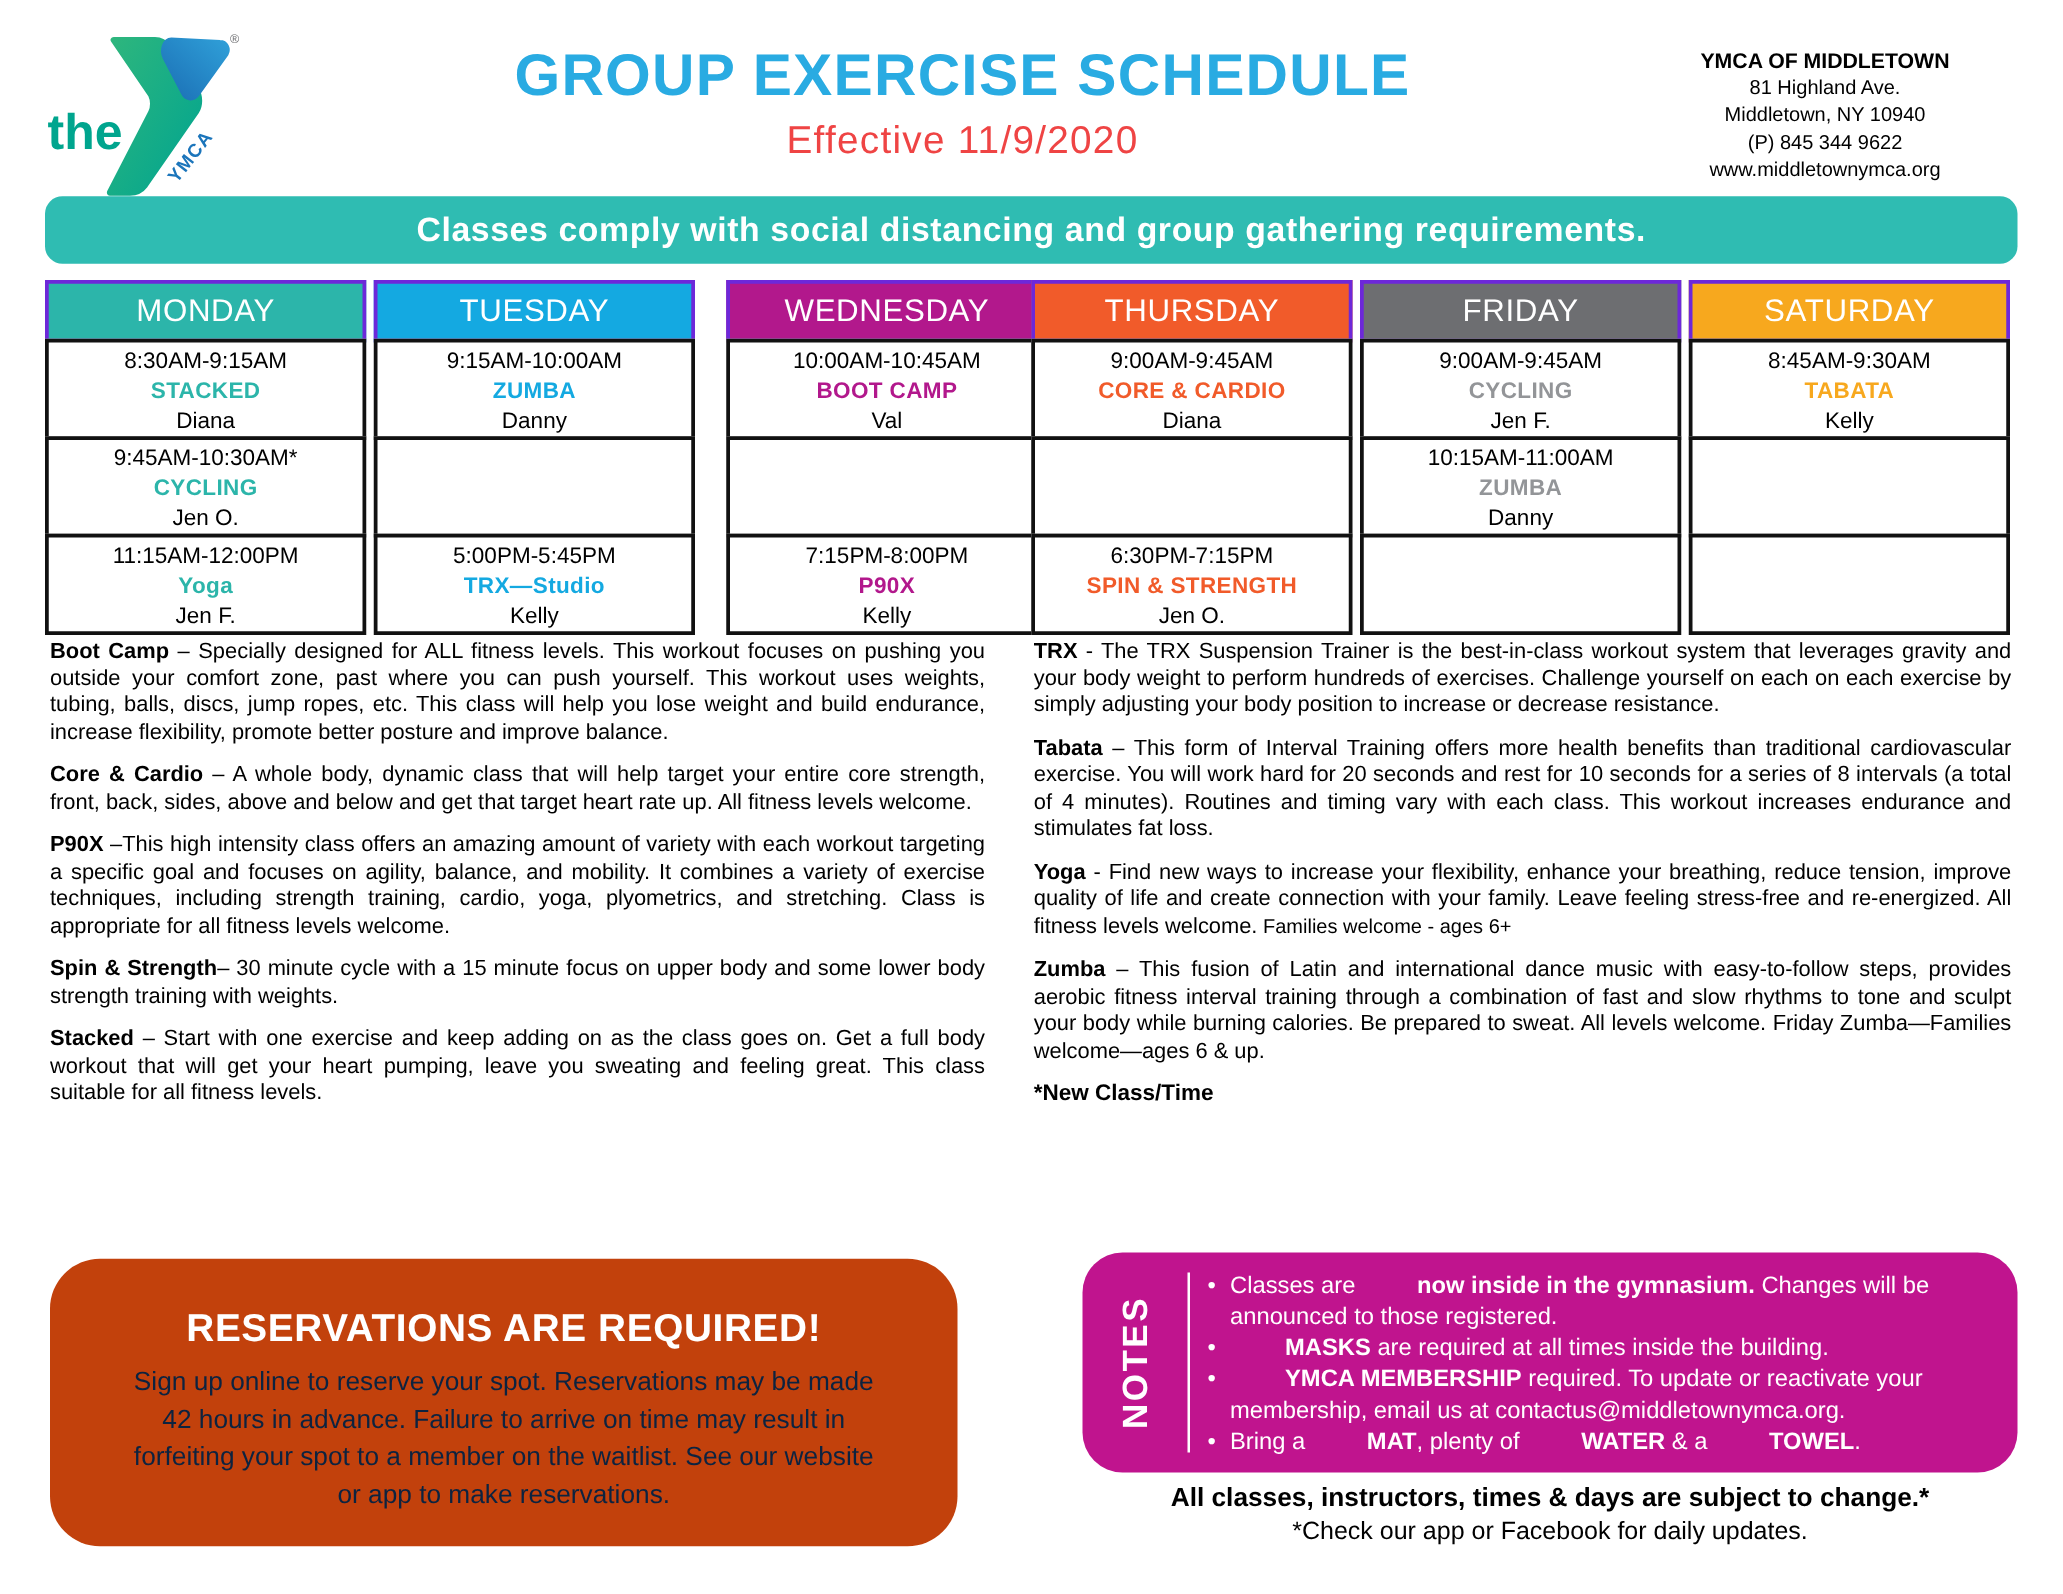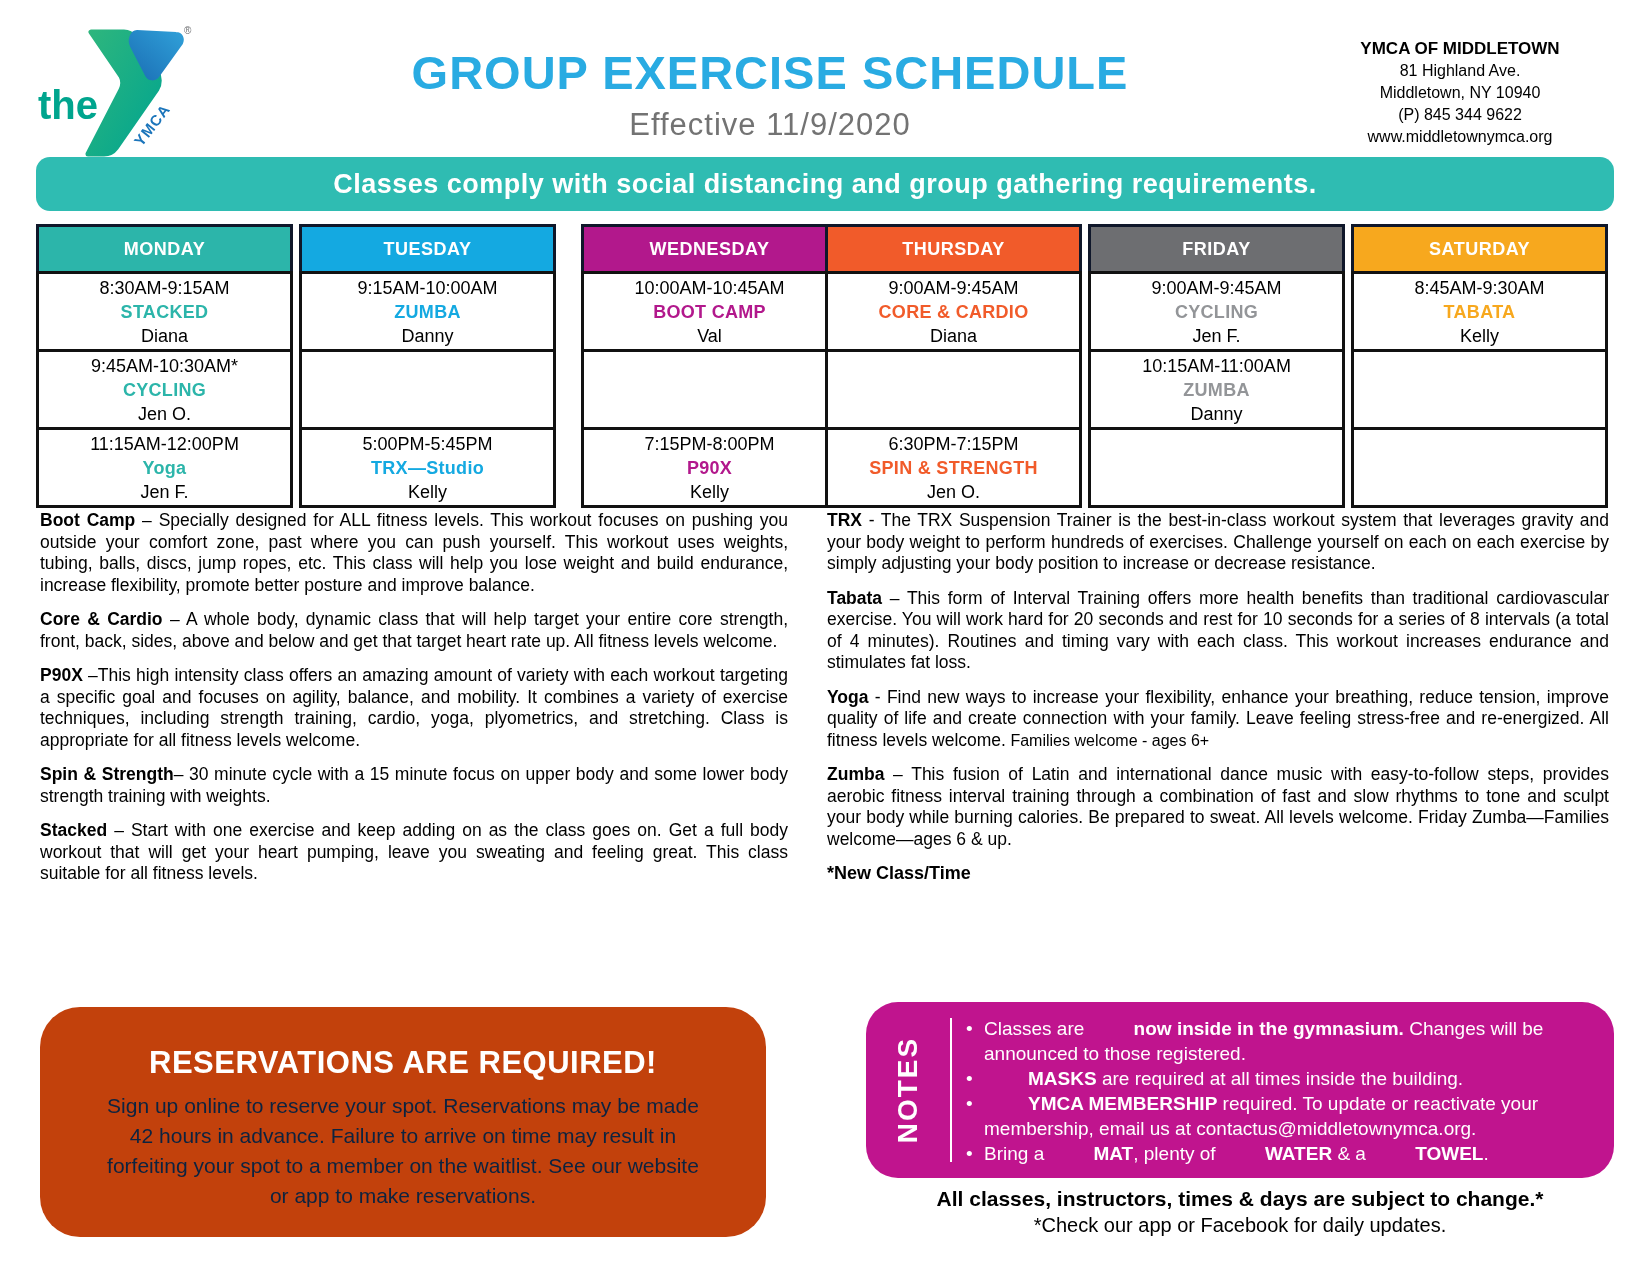--- a/index.html
+++ b/index.html
@@ -1,36 +1,36 @@
 <!DOCTYPE html>
 <html><head>
 <meta charset="utf-8">
 <style>
   html,body{margin:0;padding:0;background:#fff;}
   body{font-family:"Liberation Sans", sans-serif; -webkit-font-smoothing:antialiased;}
   #page{position:relative;width:1650px;height:1275px;background:#fff;overflow:hidden;}
 
   
   #logo{position:absolute;left:36px;top:22px;width:160px;height:140px;}
-  #title-block{position:absolute;left:300px;top:48px;width:940px;text-align:center;}
+  #title-block{position:absolute;left:300px;top:35px;width:940px;text-align:center;}
   #main-title{font-size:47px;font-weight:800;letter-spacing:1px;color:#29abe2;line-height:1.05;}
-  #sub-title{font-size:31px;color:#737373;margin-top:10px;letter-spacing:1px;}
+  #sub-title{font-size:31px;color:#ef4444;margin-top:10px;letter-spacing:1px;}
   #contact-block{position:absolute;left:1300px;top:38px;width:320px;text-align:center;color:#000;}
   #contact-block .c-name{font-weight:bold;font-size:17px;line-height:22px;}
   #contact-block .c-line{font-size:16px;line-height:22px;}
 
   
   #banner{position:absolute;left:36px;top:157px;width:1578px;height:54px;background:#2fbcb2;
     border-radius:14px;display:flex;align-items:center;justify-content:center;}
   #banner span{color:#fff;font-weight:bold;font-size:27px;letter-spacing:0.5px;}
 
   
   .day-col{position:absolute;top:224px;width:257px;}
-  .day-header{height:44px;border:3px solid #0f172a;display:flex;align-items:center;justify-content:center;
-    color:#fff;font-weight:700;font-size:18px;letter-spacing:0.5px;}
+  .day-header{height:44px;border:3px solid #6d28d9;display:flex;align-items:center;justify-content:center;
+    color:#fff;font-weight:400;font-size:25px;letter-spacing:0.5px;}
   .day-cell{height:75px;border:3px solid #111;margin-top:-3px;text-align:center;
     display:flex;flex-direction:column;justify-content:center;gap:2px;background:#fff;}
   .cell-time{font-size:18px;color:#000;line-height:22px;}
   .cell-class{font-size:18px;font-weight:bold;line-height:22px;letter-spacing:0.3px;}
   .cell-name{font-size:18px;color:#000;line-height:22px;}
 
   
   .desc-col{position:absolute;top:510px;}
   #desc-left{left:40px;width:748px;}
   #desc-right{left:827px;width:782px;}

